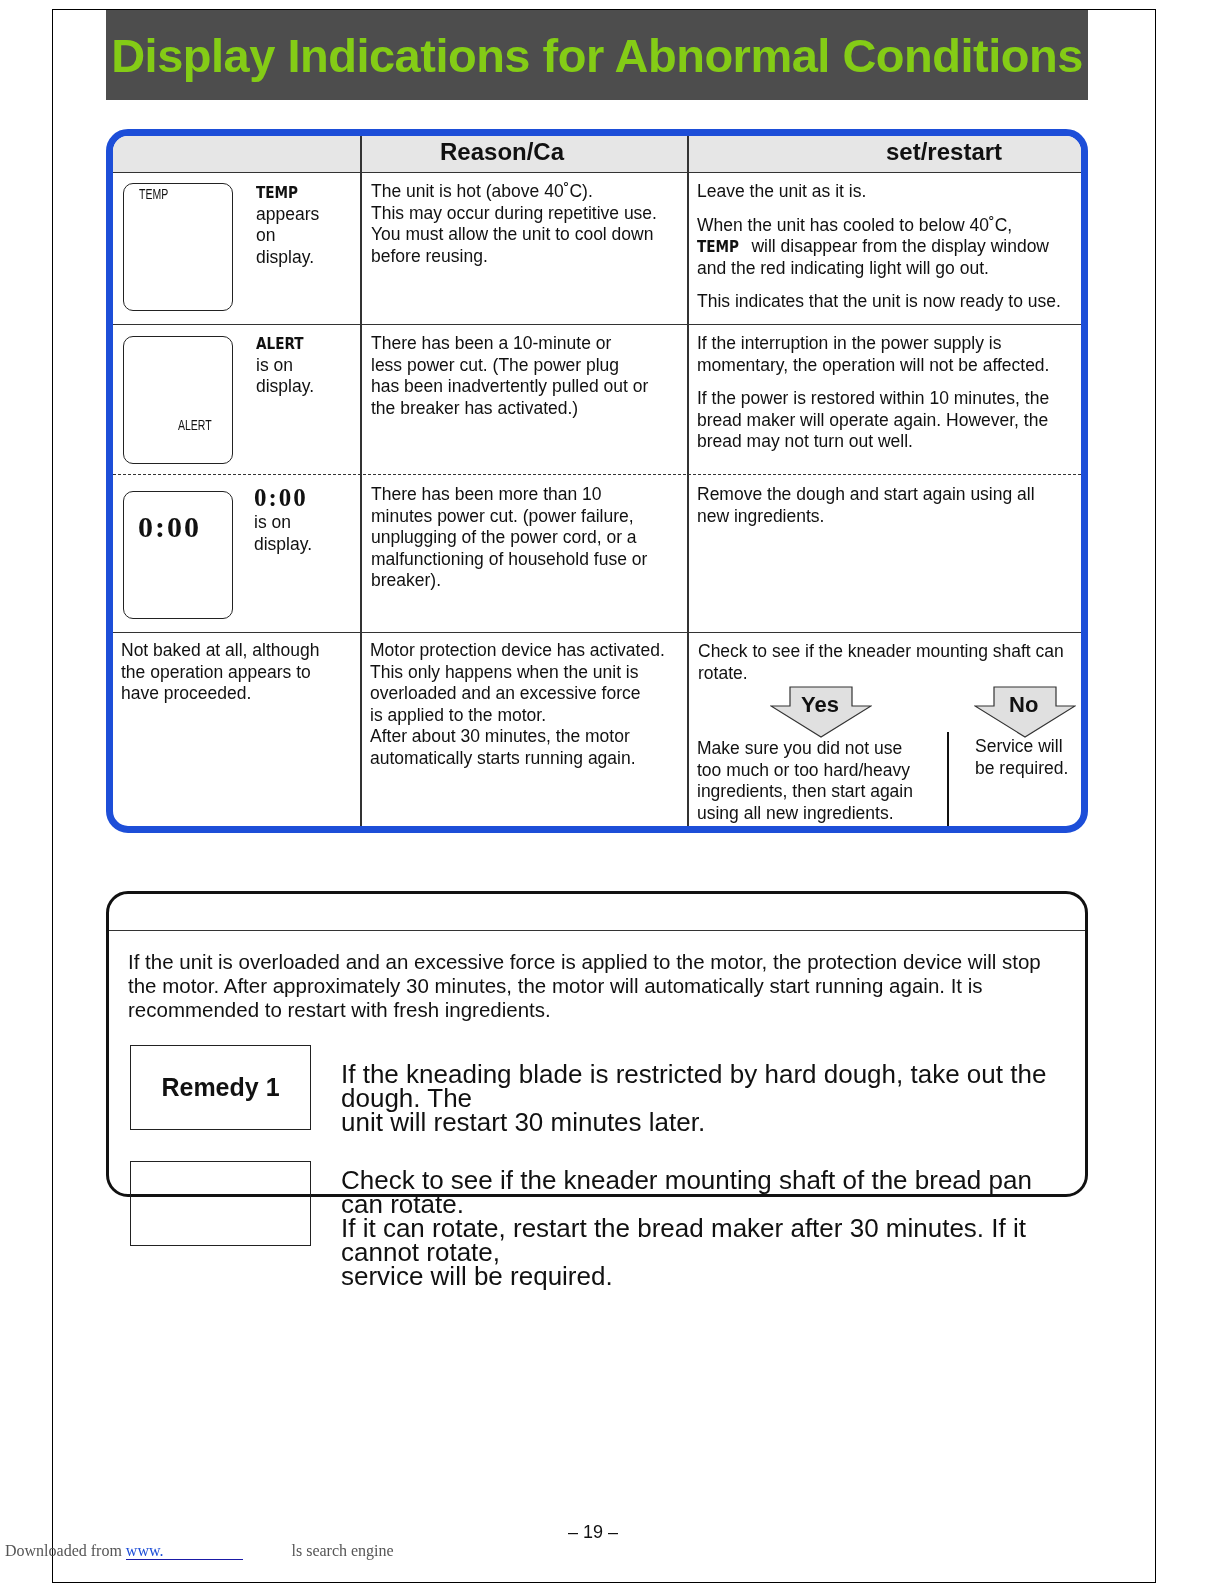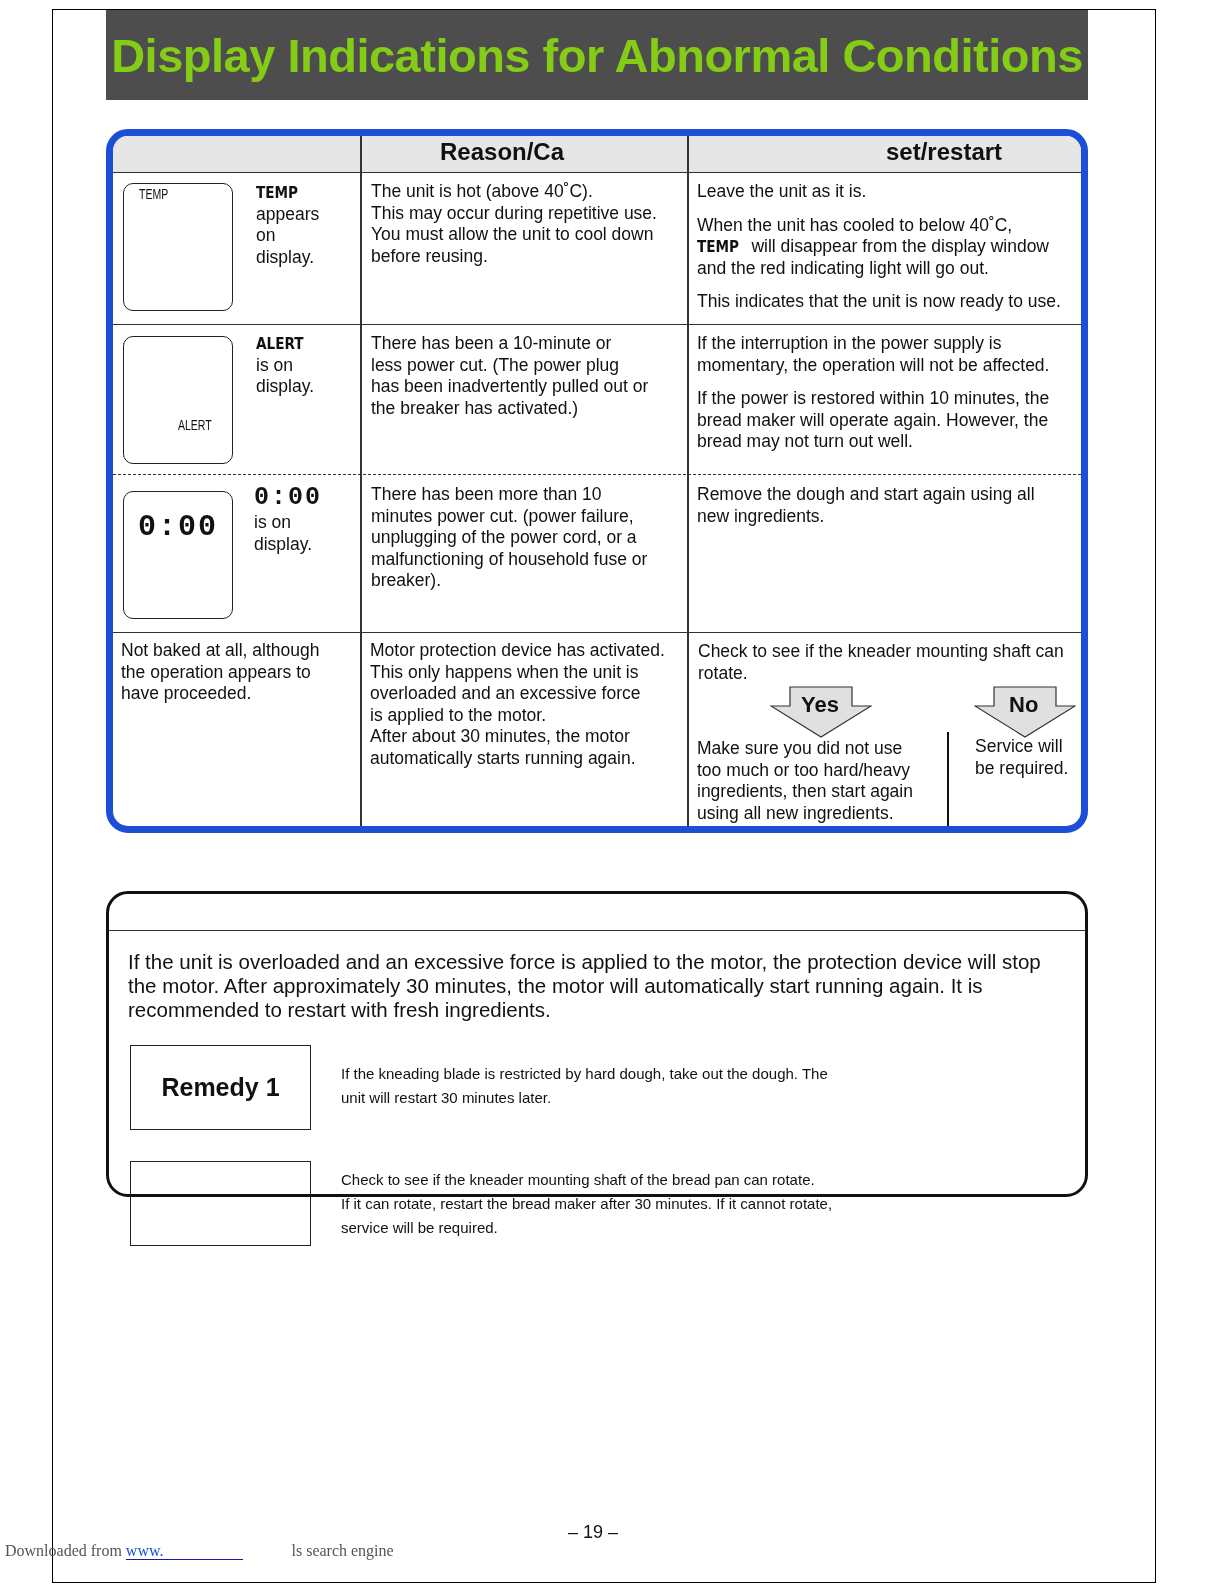--- a/index.html
+++ b/index.html
@@ -19,33 +19,33 @@
   .tbl .hdr { position:absolute; left:0; top:0; right:0; height:36px; background:#e6e6e6;
               border-bottom:1.5px solid #333; }
   .hdr span { position:absolute; top:2px; font-size:24px; font-weight:bold; }
   .vline { position:absolute; width:1.5px; background:#333; }
   .hline { position:absolute; left:0; right:0; height:0; border-top:1.5px solid #333; }
   .hline.dash { border-top:1.5px dashed #333; }
   .cell { position:absolute; font-size:17.5px; line-height:21.5px; }
   .cell p { margin:0 0 12px 0; }
   .disp { position:absolute; border:1.5px solid #222; border-radius:10px; background:#fff; }
   .disp-lbl { position:absolute; font-size:14px; font-family:"Liberation Sans Narrow","Liberation Sans", sans-serif; transform:scaleX(0.75); transform-origin:left top; }
-  .seg { position:absolute; font-family:Liberation Mono, monospace; font-weight:bold; letter-spacing:2px; }
+  .seg { position:absolute; font-family:Liberation Serif, serif; font-weight:bold; letter-spacing:2px; }
   .ind-name { font-weight:bold; font-family:"DejaVu Sans", sans-serif; font-size:16px; transform:scaleX(0.85); transform-origin:left; display:inline-block;}
   .arrow { position:absolute; }
   .arrow-label { position:absolute; font-size:22px; font-weight:bold; }
 
   
   .box2 { position:absolute; left:106px; top:891px; width:982px; height:306px;
           border:3px solid #111; border-radius:22px; box-sizing:border-box; }
   .box2 .hdr2 { position:absolute; left:0; right:0; top:36px; border-top:1.5px solid #333; }
   .box2 .intro { position:absolute; left:19px; top:56px; width:945px; font-size:20.5px; line-height:24px; }
   .remedy-box { position:absolute; left:21px; width:181px; height:85px; border:1.5px solid #222;
                 display:flex; align-items:center; justify-content:center; font-size:25px; font-weight:bold; box-sizing:border-box;}
-  .remedy-text { position:absolute; left:232px; width:720px; font-size:15px; line-height:24px; }
+  .remedy-text { position:absolute; left:232px; width:720px; font-size:26px; line-height:24px; }
 
   .page-num { position:absolute; left:568px; top:1522px; font-size:18px; }
   .footer { position:absolute; left:5px; top:1542px; font-family:"Liberation Serif", serif; font-size:16px; color:#555; }
   .footer a { color:#1d4ed8; text-decoration:none; border-bottom:1.5px solid #1a1aa6; padding-right:80px; }
   .footer .rest { margin-left:48px; }
 </style>
 </head>
 <body>
 
 <div class="frame"></div>

